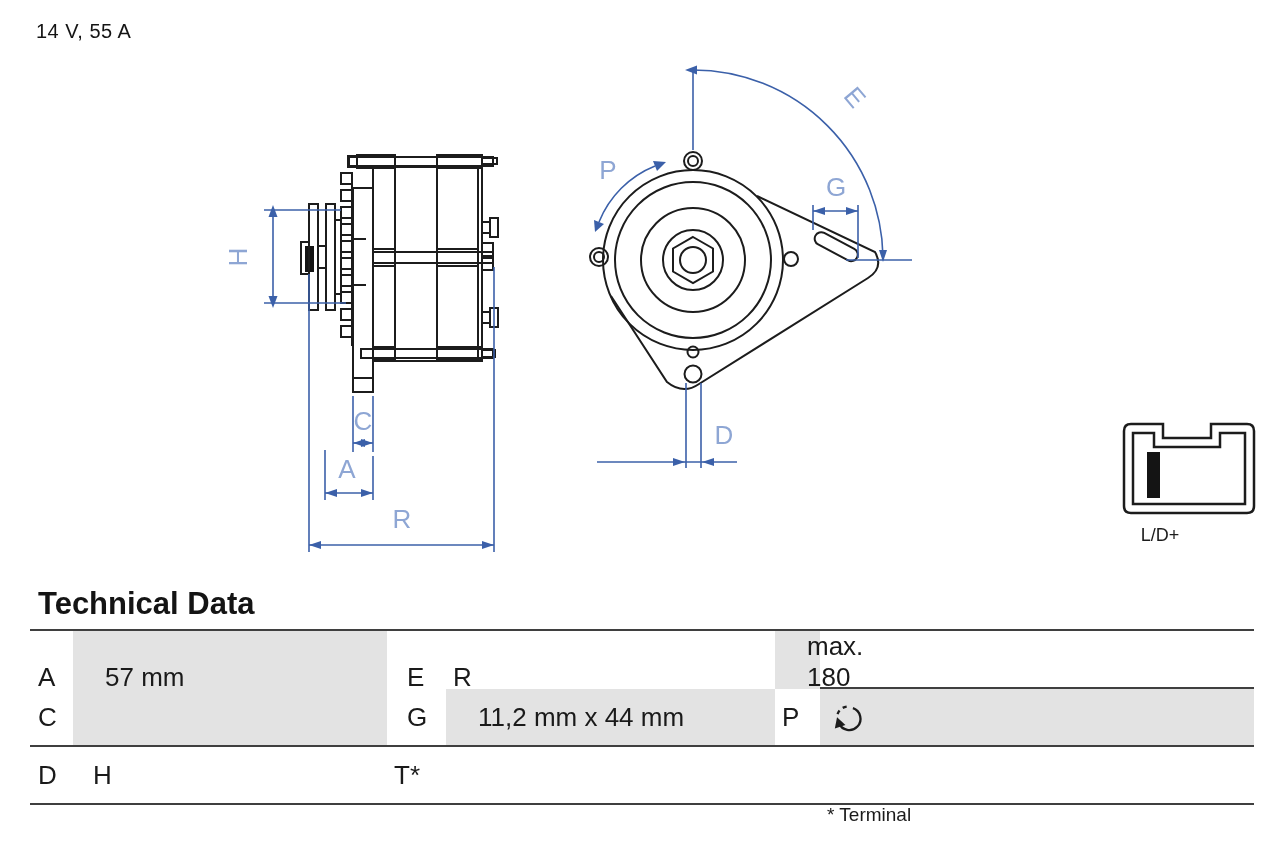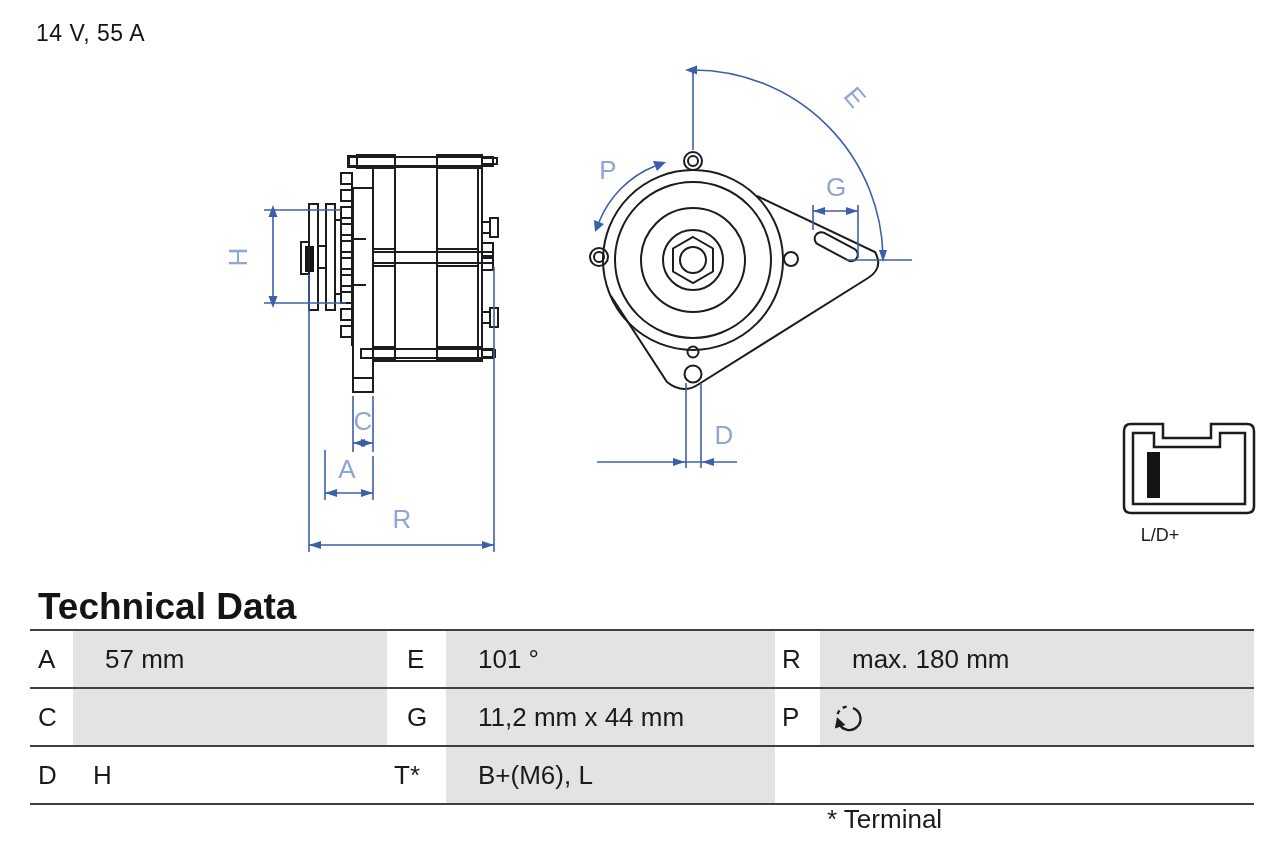--- a/index.html
+++ b/index.html
@@ -3,46 +3,46 @@
 <meta charset="utf-8">
 <style>
   html,body{margin:0;padding:0;}
   body{
     width:1280px;height:853px;position:relative;overflow:hidden;
     background:#ffffff;color:#1a1a1a;
     font-family:"Liberation Sans","DejaVu Sans",sans-serif;
   }
   .title{
     position:absolute;left:36px;top:20px;
-    font-size:23px;font-weight:400;letter-spacing:.5px;color:#141414;
+    font-size:20px;font-weight:400;letter-spacing:.5px;color:#141414;
   }
   .drawing{position:absolute;left:0;top:0;width:1280px;height:580px;}
   .td-heading{
     position:absolute;left:38px;top:586px;
-    font-size:37px;font-weight:700;color:#141414;
+    font-size:31px;font-weight:700;color:#141414;
   }
   .spec-table{
     position:absolute;left:30px;top:629px;width:1224px;
     border-top:2px solid #3f3f3f;
   }
   .tr{
     display:grid;
     grid-template-columns:43px 314px 59px 329px 45px 434px;
     height:56px;
     border-bottom:2px solid #3f3f3f;
   }
   .th,.td{display:flex;align-items:center;font-size:26px;color:#1a1a1a;}
   .th{background:#ffffff;padding-left:8px;}
   .th.g2{padding-left:20px;}
   .th.g3{padding-left:7px;}
   .td{background:#e3e3e3;padding-left:32px;}
   .td.icon-cell{padding-left:12px;}
   .footnote{
     position:absolute;left:827px;top:804px;
-    font-size:26px;color:#1a1a1a;
+    font-size:19px;color:#1a1a1a;
   }
 </style>
 </head>
 <body>
 
 <div class="title">14 V, 55 A</div>
 
 <svg class="drawing" viewBox="0 0 1280 580">
 
   <g stroke="#1c1c1c" stroke-width="2" fill="none">
@@ -177,21 +177,20 @@
   <text x="1160" y="541" fill="#1c1c1c" font-size="18" text-anchor="middle">L/D+</text>
 </svg>
 
 <div class="td-heading">Technical Data</div>
 
 <div class="spec-table">
   <div class="tr">
     <div class="th g1">A</div>
     <div class="td">57 mm</div>
     <div class="th g2">E</div>
-    <div class="td">101 °</div>
     <div class="th g3">R</div>
     <div class="td">max. 180 mm</div>
   </div>
   <div class="tr">
     <div class="th g1">C</div>
     <div class="td"></div>
     <div class="th g2">G</div>
     <div class="td">11,2 mm x 44 mm</div>
     <div class="th g3">P</div>
     <div class="td icon-cell">
@@ -199,17 +198,16 @@
         <path d="M16.2,4.8 A8.7,8.7 0 1 1 5.3,16.3" stroke="#1c1c1c" stroke-width="1.8" fill="none"></path>
         <path d="M4.3,9.4 A8.7,8.7 0 0 1 13.6,3.5" stroke="#1c1c1c" stroke-width="1.8" fill="none" stroke-dasharray="3.2,3.2"></path>
         <polygon points="2.2,20.6 3.9,11.9 10.4,17.9" fill="#1c1c1c"></polygon>
       </svg>
     </div>
   </div>
   <div class="tr">
     <div class="th g1">D</div>
     <div class="th g2">H</div>
     <div class="th g3">T*</div>
-    <div class="td">B+(M6), L</div>
   </div>
 </div>
 
 <div class="footnote">* Terminal</div>
 
 </body></html>

